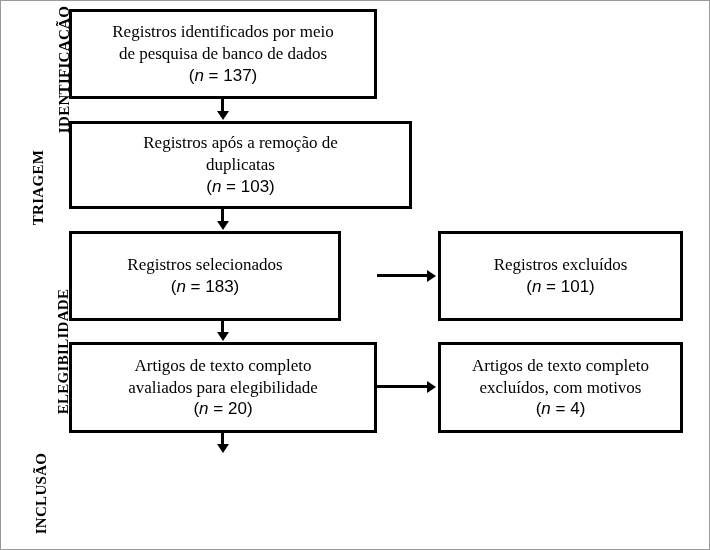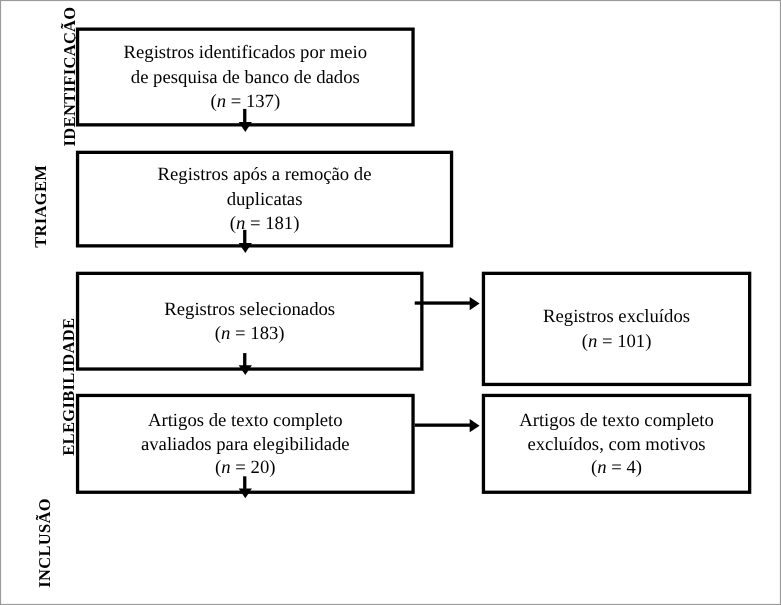--- a/index.html
+++ b/index.html
@@ -47,31 +47,30 @@
   .box {
     position: absolute;
     box-sizing: border-box;
     border: 3px solid #000000;
     background: #ffffff;
     display: flex;
     align-items: center;
     justify-content: center;
     text-align: center;
     padding: 0 6px;
-    margin-top: 16px;
   }
   .box-text {
     font-family: "Liberation Serif", "DejaVu Serif", serif;
     font-size: 17px;
     line-height: 1.28;
     color: #000;
     white-space: pre-line;
   }
   .count {
-    font-family: Liberation Serif, serif;
+    font-family: Liberation Sans, sans-serif;
     font-size: 17px;
     line-height: 1.28;
   }
   .count .nital { font-style: italic; }
 
   
   .v-line {
     position: absolute;
     width: 3px;
     background: #000;
@@ -121,41 +120,41 @@
       <div class="box-text">Registros identificados por meio
 de pesquisa de banco de dados</div>
       <div class="count"><span>(</span><span class="nital">n</span><span> = </span><span>137</span><span>)</span></div>
     </div>
   </div>
 
   <div class="box" style="left:68px; top:120px; width:343px; height:88px;">
     <div>
       <div class="box-text">Registros após a remoção de
 duplicatas</div>
-      <div class="count"><span>(</span><span class="nital">n</span><span> = </span><span>181</span><span>)</span></div>
+      <div class="count"><span>(</span><span class="nital">n</span><span> = </span><span>103</span><span>)</span></div>
     </div>
   </div>
 
-  <div class="box" style="left:68px; top:230px; width:316px; height:90px;">
+  <div class="box" style="left:68px; top:230px; width:272px; height:90px;">
     <div>
       <div class="box-text">Registros selecionados</div>
       <div class="count"><span>(</span><span class="nital">n</span><span> = </span><span>183</span><span>)</span></div>
     </div>
   </div>
 
   <div class="box" style="left:68px; top:341px; width:308px; height:91px;">
     <div>
       <div class="box-text">Artigos de texto completo
 avaliados para elegibilidade</div>
       <div class="count"><span>(</span><span class="nital">n</span><span> = </span><span>20</span><span>)</span></div>
     </div>
   </div>
 
 
-  <div class="box" style="left:437px; top:230px; width:245px; height:104px;text-align:center;">
+  <div class="box" style="left:437px; top:230px; width:245px; height:90px;text-align:center;">
     <div>
       <div class="box-text">Registros excluídos</div>
       <div class="count"><span>(</span><span class="nital">n</span><span> = </span><span>101</span><span>)</span></div>
     </div>
   </div>
 
   <div class="box" style="left:437px; top:341px; width:245px; height:91px;">
     <div>
       <div class="box-text">Artigos de texto completo
 excluídos, com motivos</div>

